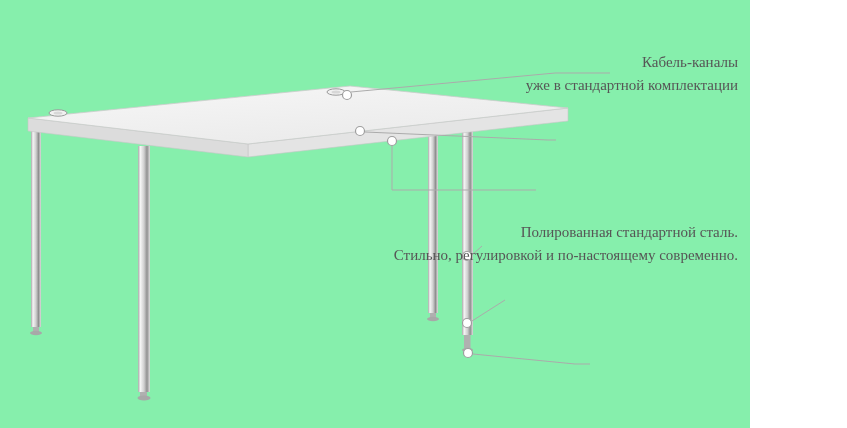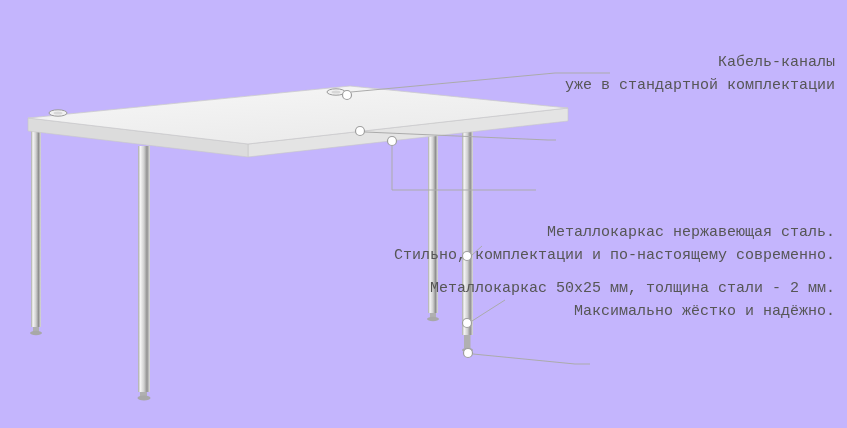--- a/index.html
+++ b/index.html
@@ -1,22 +1,22 @@
 <!DOCTYPE html>
 <html><head>
 <meta charset="utf-8">
 <style>
   html, body { margin: 0; padding: 0; background: #ffffff; }
   .stage {
     position: relative;
-    width: 847px;
+    width: 750px;
     height: 428px;
-    background: #c4b5fd;
+    background: #86efac;
     overflow: hidden;
-    font-family: Liberation Mono, monospace;
+    font-family: Liberation Serif, serif;
   }
   .desk-svg { position: absolute; left: 0; top: 0; }
   .annotation {
     position: absolute;
     right: 12px;
     text-align: right;
     color: #565656;
     font-size: 15px;
     line-height: 23px;
     white-space: nowrap;
@@ -100,25 +100,21 @@
   </svg>
 
   <div class="annotation" style="top:51px">
     <span class="ann-line">Кабель-каналы</span>
     <span class="ann-line">уже в стандартной комплектации</span>
   </div>
 
 
 
   <div class="annotation" style="top:221px">
-    <span class="ann-line">Металлокаркас нержавеющая сталь.</span>
-    <span class="ann-line">Стильно, комплектации и по-настоящему современно.</span>
+    <span class="ann-line">Полированная стандартной сталь.</span>
+    <span class="ann-line">Стильно, регулировкой и по-настоящему современно.</span>
   </div>
 
-  <div class="annotation" style="top:277px">
-    <span class="ann-line">Металлокаркас 50х25 мм, толщина стали - 2 мм.</span>
-    <span class="ann-line">Максимально жёстко и надёжно.</span>
-  </div>
 
   <div class="annotation" style="top:341px">
   </div>
 
 </div>
 
 </body></html>

